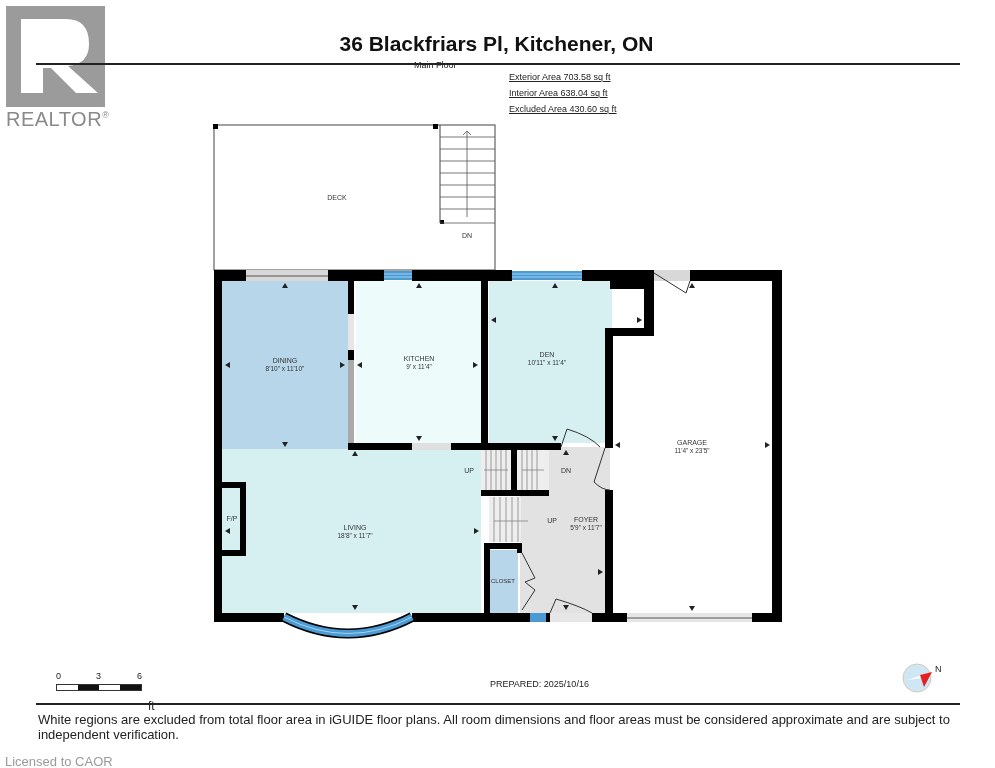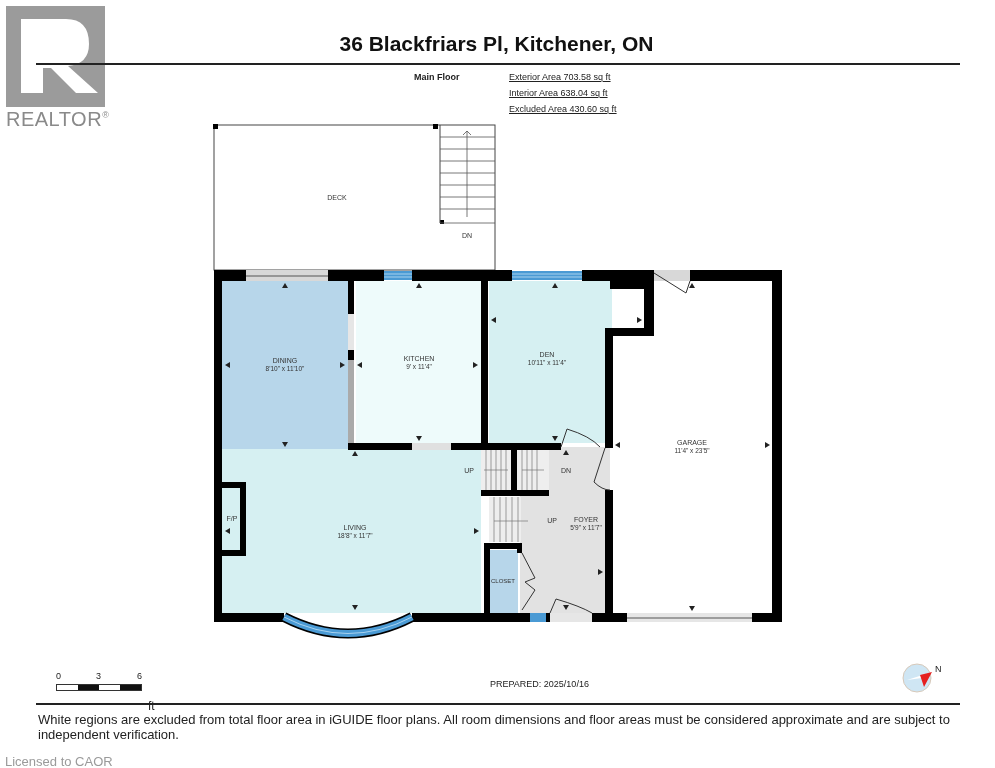--- a/index.html
+++ b/index.html
@@ -3,21 +3,21 @@
 <meta charset="utf-8">
 <style>
   html,body{margin:0;padding:0;background:#ffffff;}
   body{width:995px;height:768px;position:relative;overflow:hidden;font-family:"Liberation Sans",sans-serif;color:#1a1a1a;}
   .abs{position:absolute;}
   .logo-box{left:6px;top:6px;width:99px;height:101px;background:#9b9b9b;}
   .logo-text{left:6px;top:108px;font-size:20px;color:#8a8a8a;letter-spacing:0.5px;font-family:Liberation Sans, sans-serif;}
   .logo-text sup{font-size:9px;}
   .title{left:0;width:911px;top:32px;text-align:center;font-size:21px;font-weight:bold;color:#111;margin-left:41px;}
   .rule-top{left:36px;top:63px;width:924px;height:2px;background:#222;}
-  .floor-label{left:414px;top:72px;font-size:9px;font-weight:bold;color:#222;}
+  .floor-label{left:414px;top:60px;font-size:9px;font-weight:normal;color:#222;}
   .area{left:509px;font-size:9px;color:#222;text-decoration:underline;}
   .plan{left:0;top:0;}
   .room-text{font-family:"Liberation Sans",sans-serif;fill:#333;}
   .scale{left:56px;top:671px;}
   .scale-num{position:absolute;font-size:9px;color:#222;}
   .prepared{left:450px;top:679px;font-size:9px;color:#222;margin-left:40px;}
   .rule-bottom{left:36px;top:703px;width:924px;height:2px;background:#222;}
   .disclaimer{left:38px;top:712px;font-size:13px;color:#222;}
   .licensed{left:5px;top:754px;font-size:13px;color:#9a9a9a;text-align:center;}
 </style>

